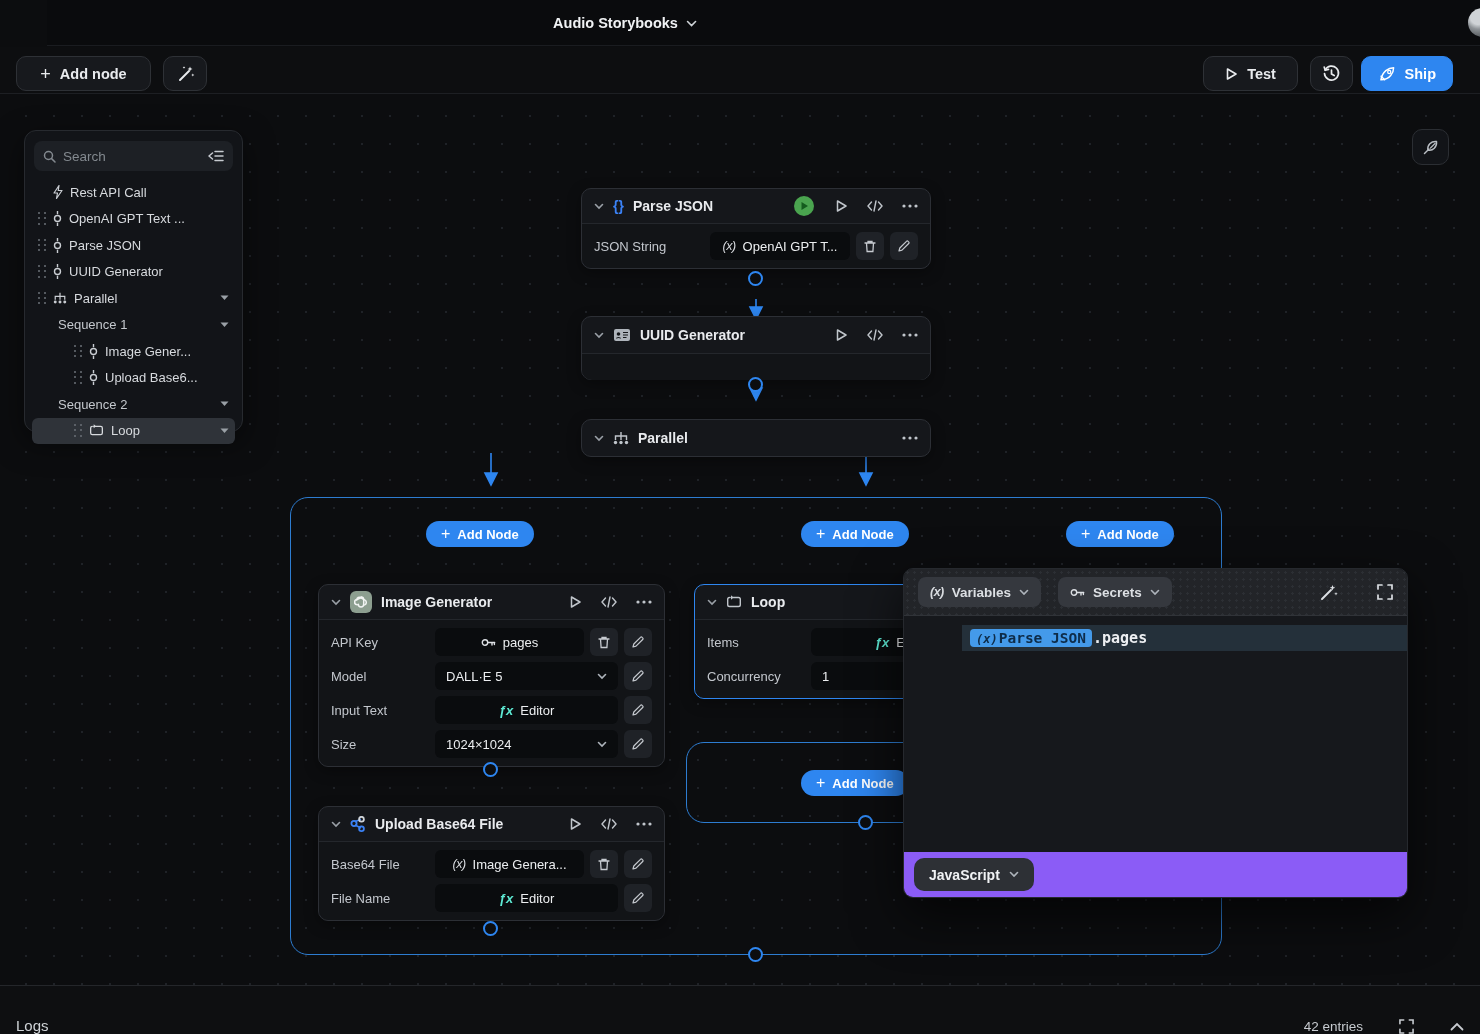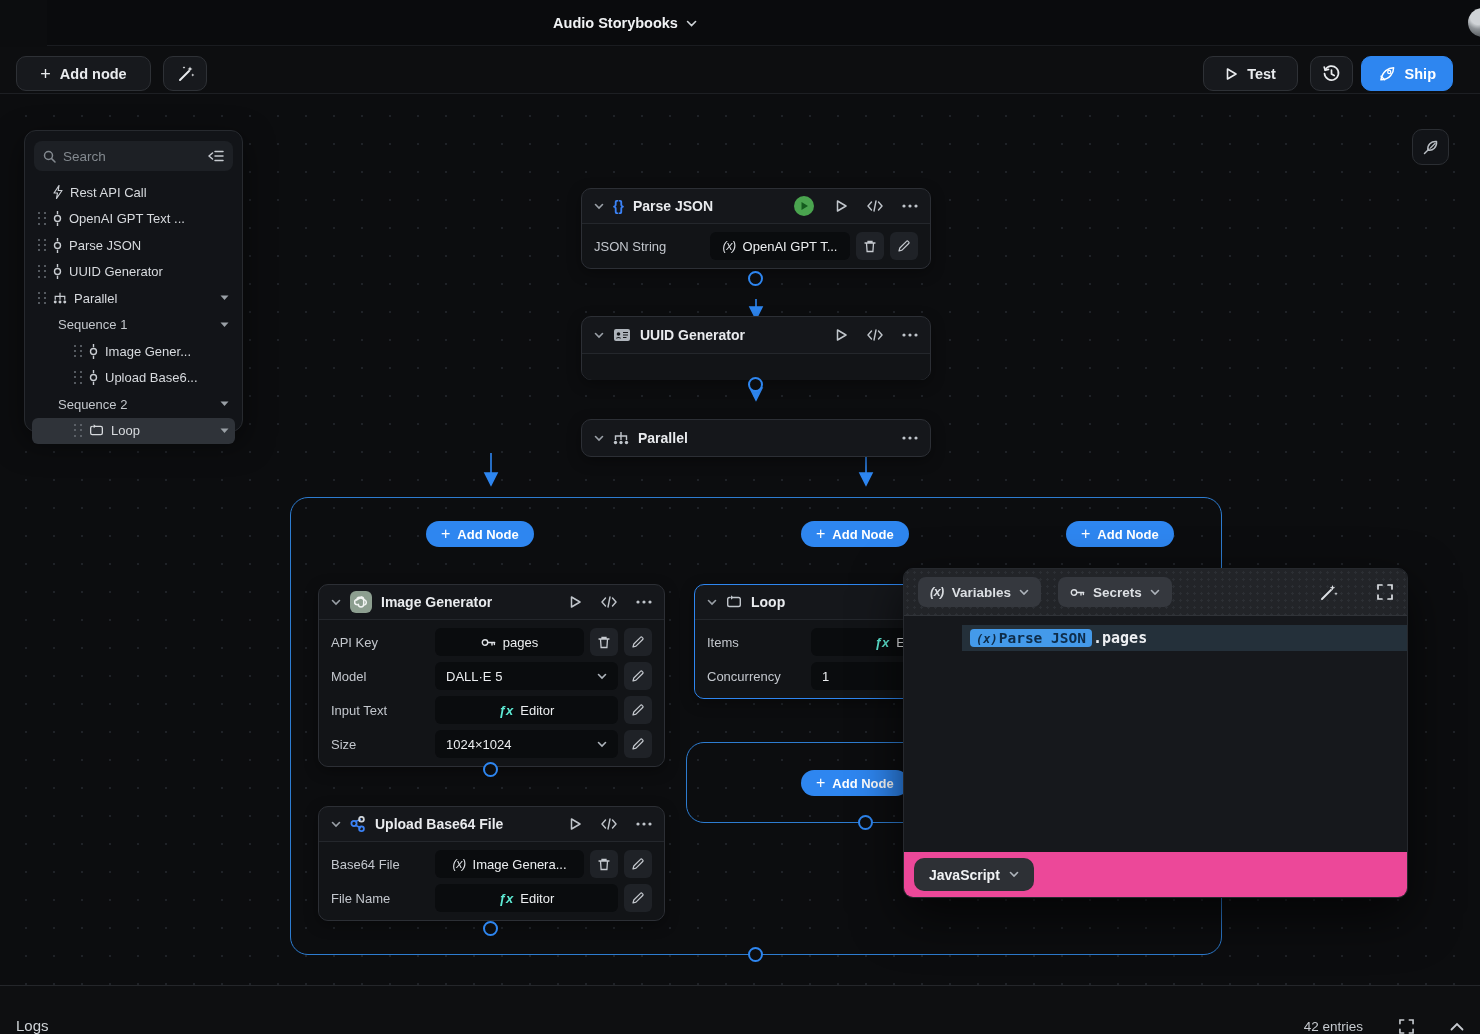--- a/index.html
+++ b/index.html
@@ -70,21 +70,21 @@
   .xpanel { position:absolute; left:903px; top:568px; width:505px; height:330px; border-radius:10px; z-index:5;
             background:#16181c; box-shadow:0 18px 50px rgba(0,0,0,.65); border:1px solid #26292e; display:flex; flex-direction:column; overflow:hidden; }
   .xhead { height:47px; flex:none; background:#222428; background-image:radial-gradient(circle,#2c2f34 1px,transparent 1.1px); background-size:7px 7px;
            display:flex; align-items:center; gap:17px; padding:0 14px; border-bottom:1px solid #303338; }
   .xchip { height:30px; background:#35383e; border-radius:8px; display:flex; align-items:center; gap:8px; padding:0 12px; color:#dcdfe3; font-size:13.5px; font-weight:600; cursor:pointer; }
   .xcode { flex:1; position:relative; background:#16181c; font-family:"DejaVu Sans Mono", monospace; }
   .codeline { position:absolute; left:58px; right:0; top:9px; height:26px; background:#24303a; display:flex; align-items:center; padding:0 8px; gap:1px; }
   .codechip { background:#449aea; color:#0e2c49; font-weight:700; font-size:14.5px; border-radius:4px; padding:1px 6px; display:flex; align-items:baseline; gap:1px; }
   .codechip .cvar { font-style:italic; font-size:12px; font-weight:700; }
   .coderest { color:#eceef1; font-size:15px; font-weight:600; }
-  .xfoot { height:45px; flex:none; background:#ec4899; display:flex; align-items:center; padding:0 10px; }
+  .xfoot { height:45px; flex:none; background:#8b5cf6; display:flex; align-items:center; padding:0 10px; }
   .langchip { height:33px; background:#2d3035; border-radius:10px; display:flex; align-items:center; gap:9px; padding:0 15px; color:#f0f2f4; font-size:14px; font-weight:700; cursor:pointer; }
 
   
   .pinbtn { position:absolute; left:1412px; top:129px; width:37px; height:36px; border-radius:10px; background:#121418;
             border:1px solid #2b2e33; display:flex; align-items:center; justify-content:center; z-index:4; cursor:pointer; }
   .logsbar { position:absolute; left:0; top:985px; width:1480px; height:49px; background:#0e0f11; border-top:1px solid #24262a;
              display:flex; align-items:flex-end; padding:0 16px; z-index:8; }
   .logs-label { font-size:15px; color:#cfd3d7; }
   .logs-right { margin-left:auto; display:flex; align-items:center; gap:36px;margin-top:28px; }
   .entries { font-size:13.5px; color:#c7cbd0; }

